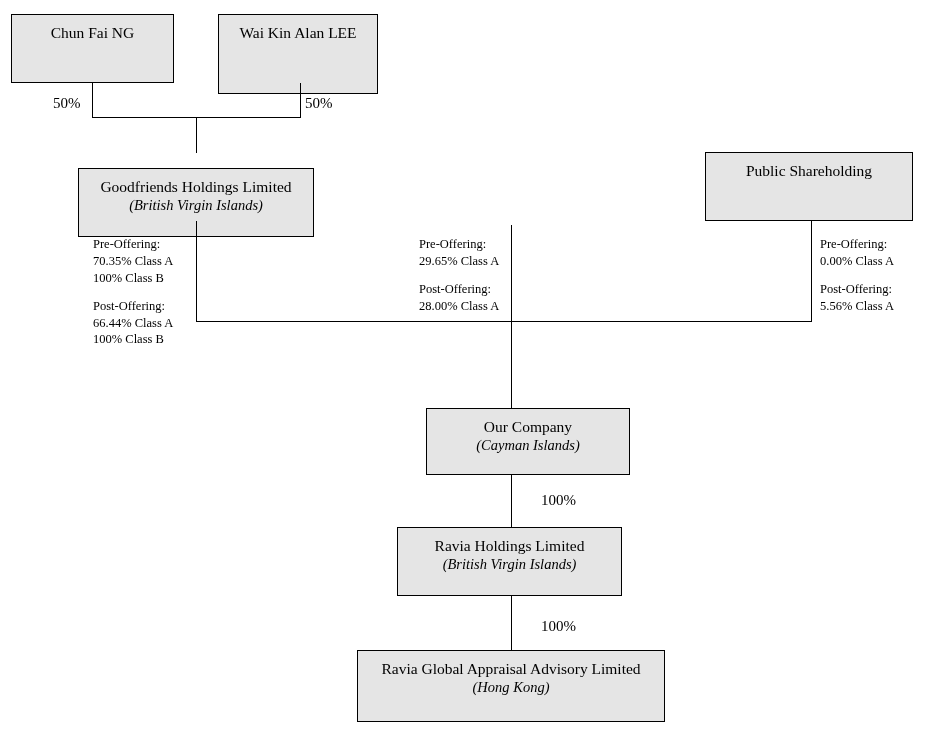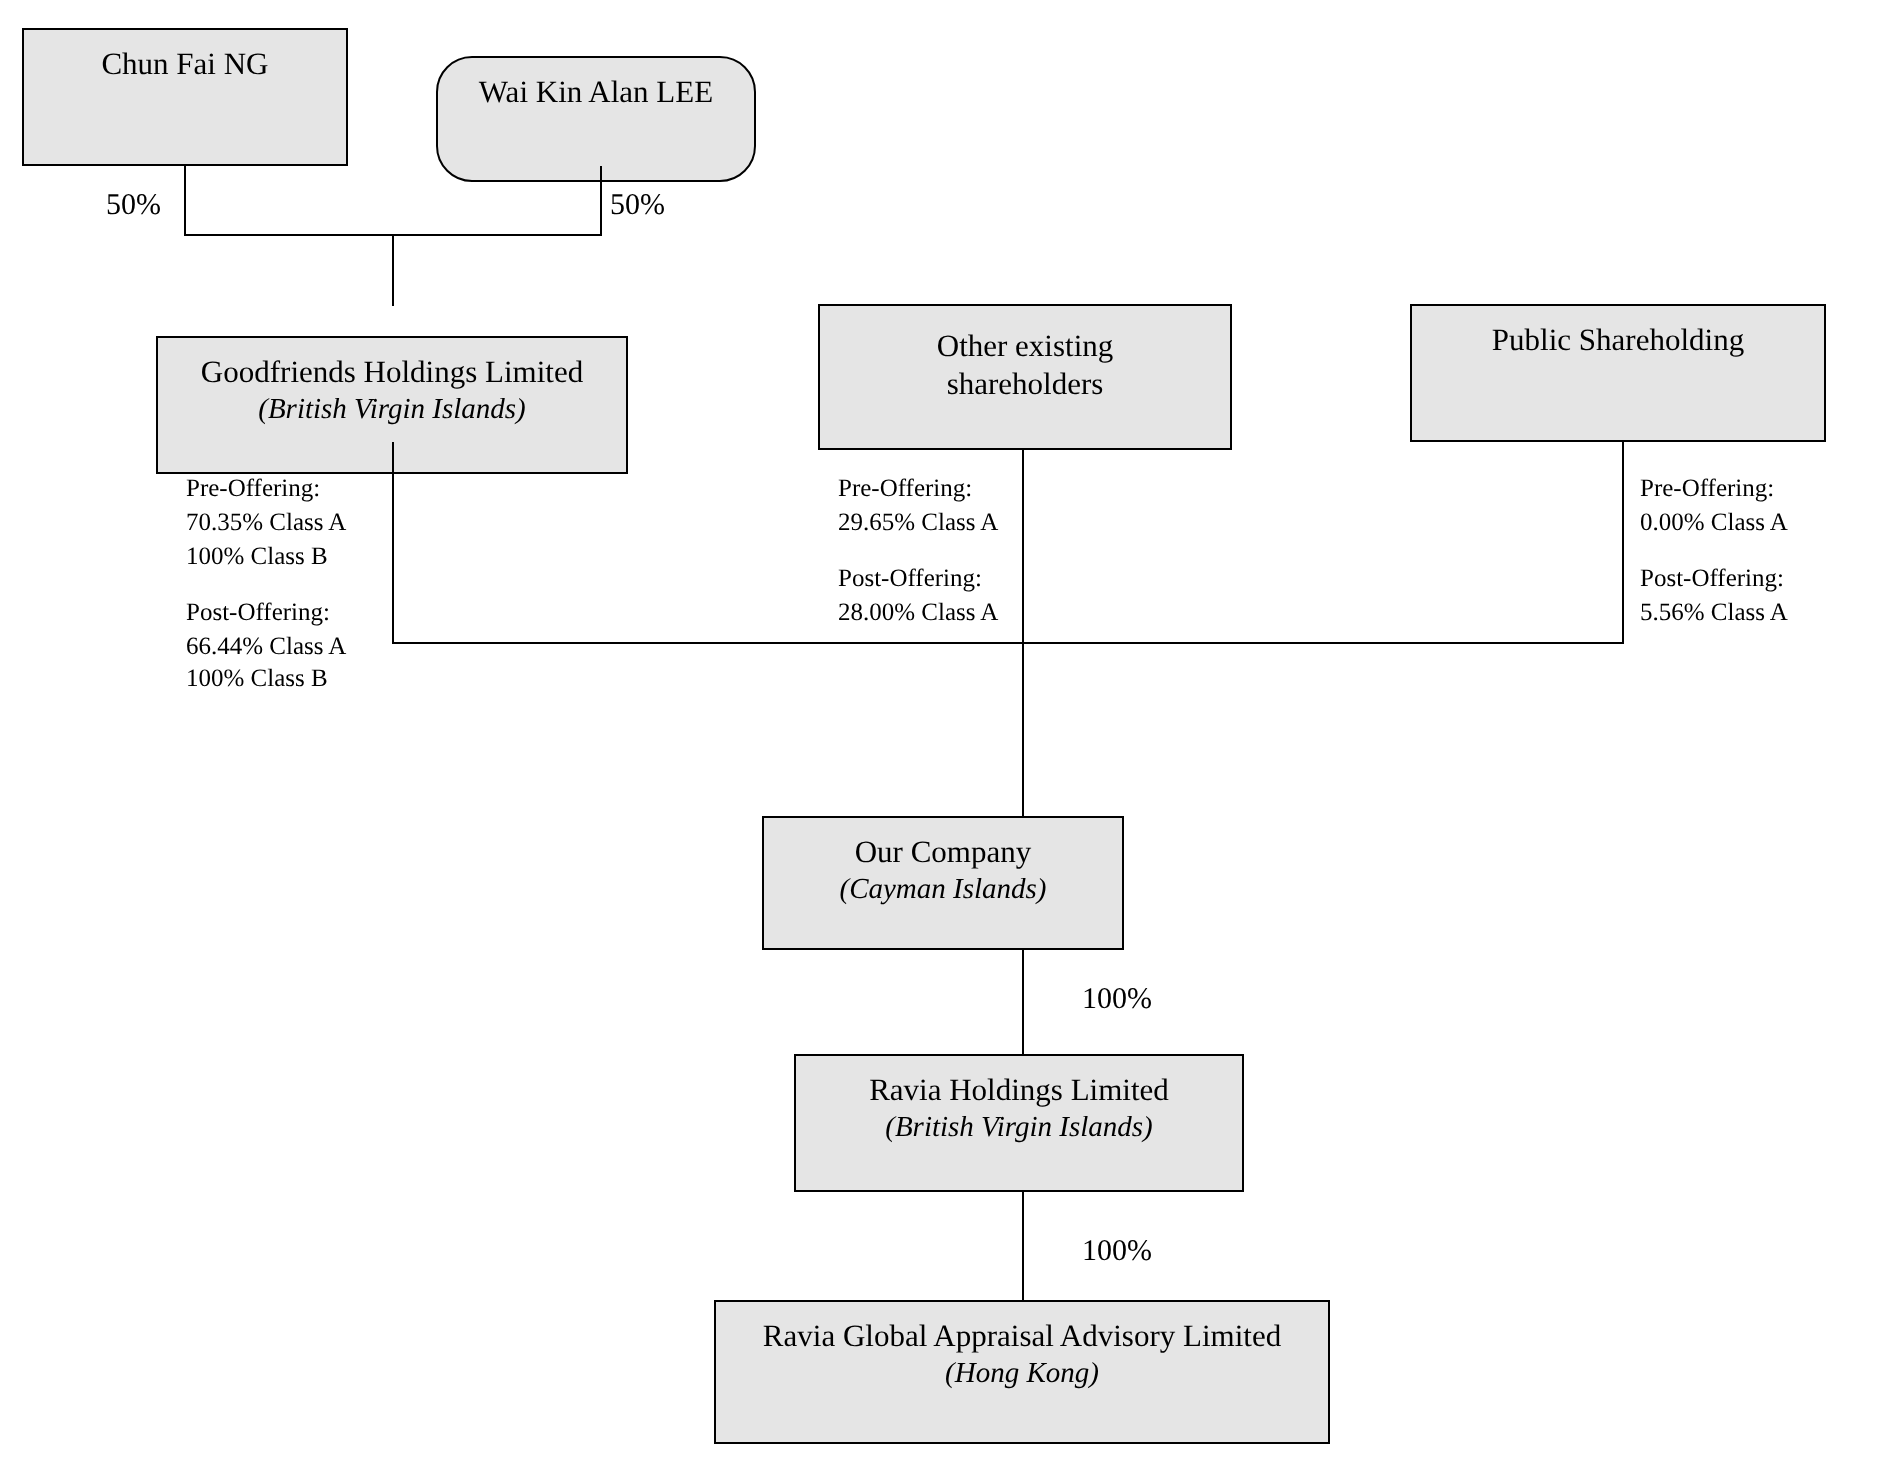--- a/index.html
+++ b/index.html
@@ -82,41 +82,37 @@
 </style>
 </head>
 <body>
 
 <div id="canvas">
 
   <div class="box" style="left:11px; top:14px; width:163px; height:69px;">
     <span class="line1">Chun Fai NG</span>
   </div>
 
-  <div class="box" style="left:218px; top:28px; width:160px; height:63px;border-radius:18px;">
+  <div class="box" style="left:218px; top:14px; width:160px; height:80px;">
     <span class="line1">Wai Kin Alan LEE</span>
   </div>
 
   <div class="vline" style="left:92px; top:83px; height:35px;"></div>
   <div class="vline" style="left:300px; top:83px; height:35px;"></div>
   <div class="hline" style="left:92px; top:117px; width:209px;"></div>
   <div class="vline" style="left:196px; top:117px; height:36px;"></div>
 
   <div class="lbl pct" style="left:53px; top:94px;">50%</div>
   <div class="lbl pct" style="left:305px; top:94px;">50%</div>
 
   <div class="box" style="left:78px; top:168px; width:236px; height:69px;">
     <span class="line1">Goodfriends Holdings Limited</span>
     <span class="line2">(British Virgin Islands)</span>
   </div>
 
-  <div class="box two-line-plain" style="left:409px; top:152px; width:207px; height:73px;">
-    <span class="line1">Other existing</span>
-    <span class="line2">shareholders</span>
-  </div>
 
   <div class="box bold" style="left:705px; top:152px; width:208px; height:69px;">
     <span class="line1">Public Shareholding</span>
   </div>
 
   <div class="ann" style="left:93px; top:236px;">
     <div>Pre-Offering:</div>
     <div>70.35% Class A</div>
     <div>100% Class B</div>
     <div class="gap"></div>
@@ -142,21 +138,21 @@
   </div>
 
   <div class="vline" style="left:196px; top:221px; height:100px;"></div>
 
   <div class="vline" style="left:811px; top:221px; height:100px;"></div>
 
   <div class="hline" style="left:196px; top:321px; width:616px;"></div>
 
   <div class="vline" style="left:511px; top:225px; height:183px;"></div>
 
-  <div class="box bold" style="left:381px; top:408px; width:181px; height:67px;">
+  <div class="box bold" style="left:426px; top:408px; width:204px; height:67px;">
     <span class="line1">Our Company</span>
     <span class="line2">(Cayman Islands)</span>
   </div>
 
   <div class="vline" style="left:511px; top:475px; height:52px;"></div>
   <div class="lbl pct" style="left:541px; top:491px;">100%</div>
 
   <div class="box" style="left:397px; top:527px; width:225px; height:69px;">
     <span class="line1">Ravia Holdings Limited</span>
     <span class="line2">(British Virgin Islands)</span>

